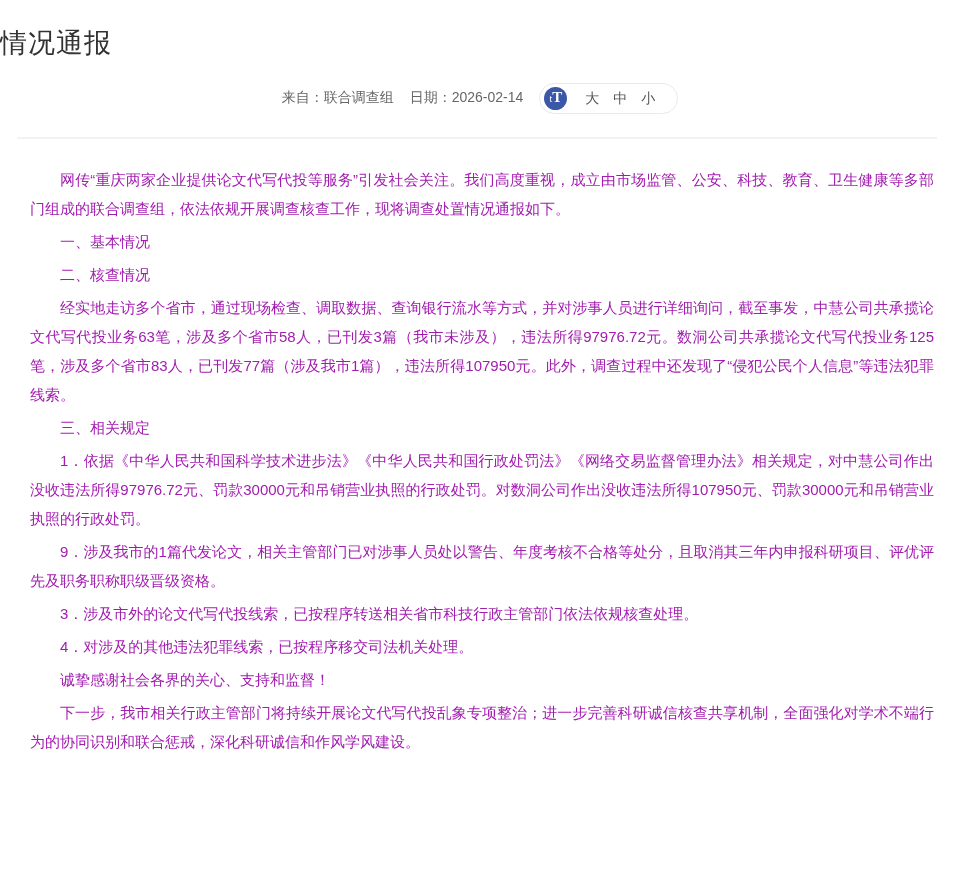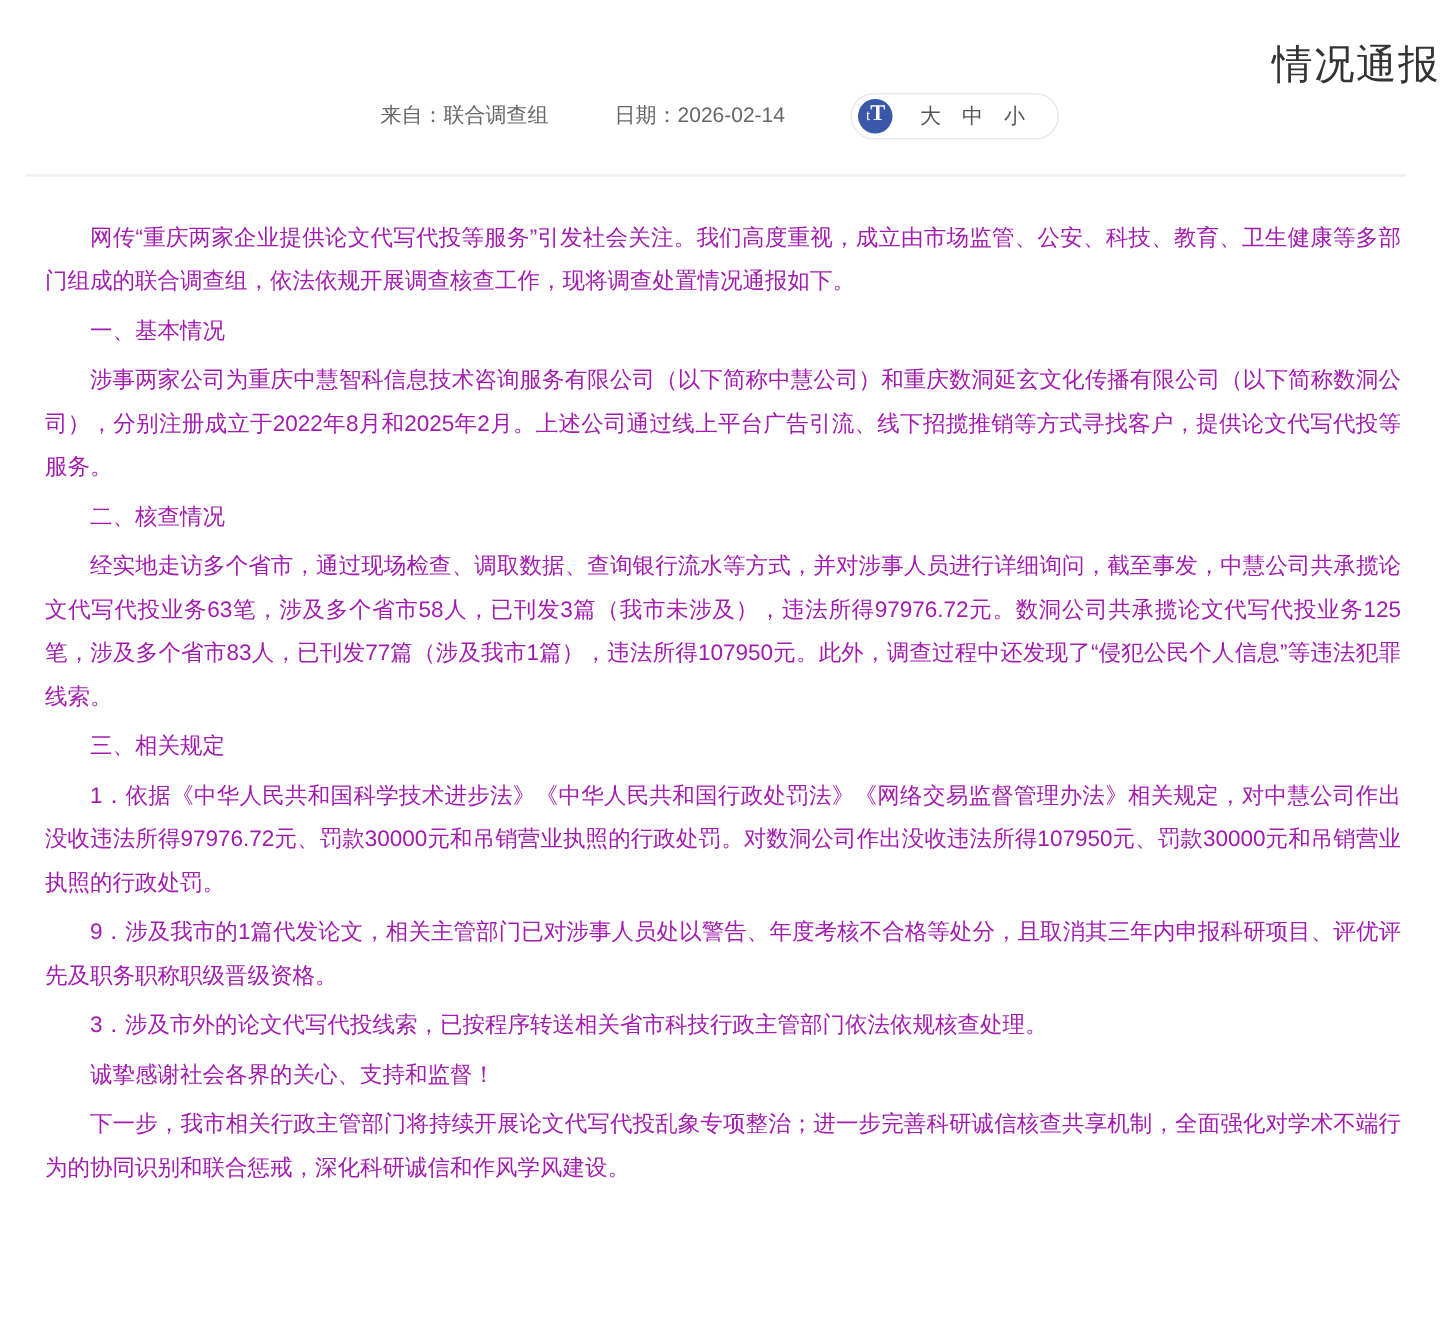--- a/index.html
+++ b/index.html
@@ -3,35 +3,35 @@
 <meta charset="utf-8">
 <style>
   * { margin: 0; padding: 0; box-sizing: border-box; }
   html, body { width: 960px; background: #ffffff; }
   body {
     height: 888px;
     overflow: hidden;
     font-family: "Liberation Sans", "DejaVu Sans", sans-serif;
     color: #333333;
   }
-  .doc-header { text-align: right; padding-top: 25px; }
+  .doc-header { text-align: left; padding-top: 25px; }
   .doc-title {
     font-size: 27px;
     font-weight: 400;
     color: #333333;
     letter-spacing: 1px;
     line-height: 36px;
   }
   .meta-row {
-    margin-top: 0;
+    margin-top: 21px;
     height: 32px;
     display: flex;
     justify-content: center;
     align-items: center;
-    gap: 44px;
+    gap: 16px;
   }
   .meta-item { font-size: 14px; color: #666666; white-space: nowrap; }
   .font-size-pill {
     display: flex;
     align-items: center;
     height: 31px;
     border: 1px solid #e9e9e9;
     border-radius: 16px;
     background: #ffffff;
     padding: 0 15px 0 4px;
@@ -91,23 +91,23 @@
       <span class="size-option">小</span>
     </div>
   </div>
 </div>
 
 <div class="divider"></div>
 
 <div class="content">
   <p class="para">网传“重庆两家企业提供论文代写代投等服务”引发社会关注。我们高度重视，成立由市场监管、公安、科技、教育、卫生健康等多部门组成的联合调查组，依法依规开展调查核查工作，现将调查处置情况通报如下。</p>
   <p class="para">一、基本情况</p>
-  <p class="para">涉事两家公司为重庆中慧智科信息技术咨询服务有限公司（以下简称中慧公司）和重庆数洞延玄文化传播有限公司（以下简称数洞公司），分别注册成立于2022年8月和2025年2月。上述公司通过线上平台广告引流、线下招揽推销等方式寻找客户，提供论文代写代投等服务。</p>
   <p class="para">二、核查情况</p>
   <p class="para">经实地走访多个省市，通过现场检查、调取数据、查询银行流水等方式，并对涉事人员进行详细询问，截至事发，中慧公司共承揽论文代写代投业务63笔，涉及多个省市58人，已刊发3篇（我市未涉及），违法所得97976.72元。数洞公司共承揽论文代写代投业务125笔，涉及多个省市83人，已刊发77篇（涉及我市1篇），违法所得107950元。此外，调查过程中还发现了“侵犯公民个人信息”等违法犯罪线索。</p>
   <p class="para">三、相关规定</p>
   <p class="para">1．依据《中华人民共和国科学技术进步法》《中华人民共和国行政处罚法》《网络交易监督管理办法》相关规定，对中慧公司作出没收违法所得97976.72元、罚款30000元和吊销营业执照的行政处罚。对数洞公司作出没收违法所得107950元、罚款30000元和吊销营业执照的行政处罚。</p>
   <p class="para">9．涉及我市的1篇代发论文，相关主管部门已对涉事人员处以警告、年度考核不合格等处分，且取消其三年内申报科研项目、评优评先及职务职称职级晋级资格。</p>
   <p class="para">3．涉及市外的论文代写代投线索，已按程序转送相关省市科技行政主管部门依法依规核查处理。</p>
+  <p class="para">4．对涉及的其他违法犯罪线索，已按程序移交司法机关处理。</p>
   <p class="para">诚挚感谢社会各界的关心、支持和监督！</p>
   <p class="para">下一步，我市相关行政主管部门将持续开展论文代写代投乱象专项整治；进一步完善科研诚信核查共享机制，全面强化对学术不端行为的协同识别和联合惩戒，深化科研诚信和作风学风建设。</p>
 
 </div>
 
 </body></html>

